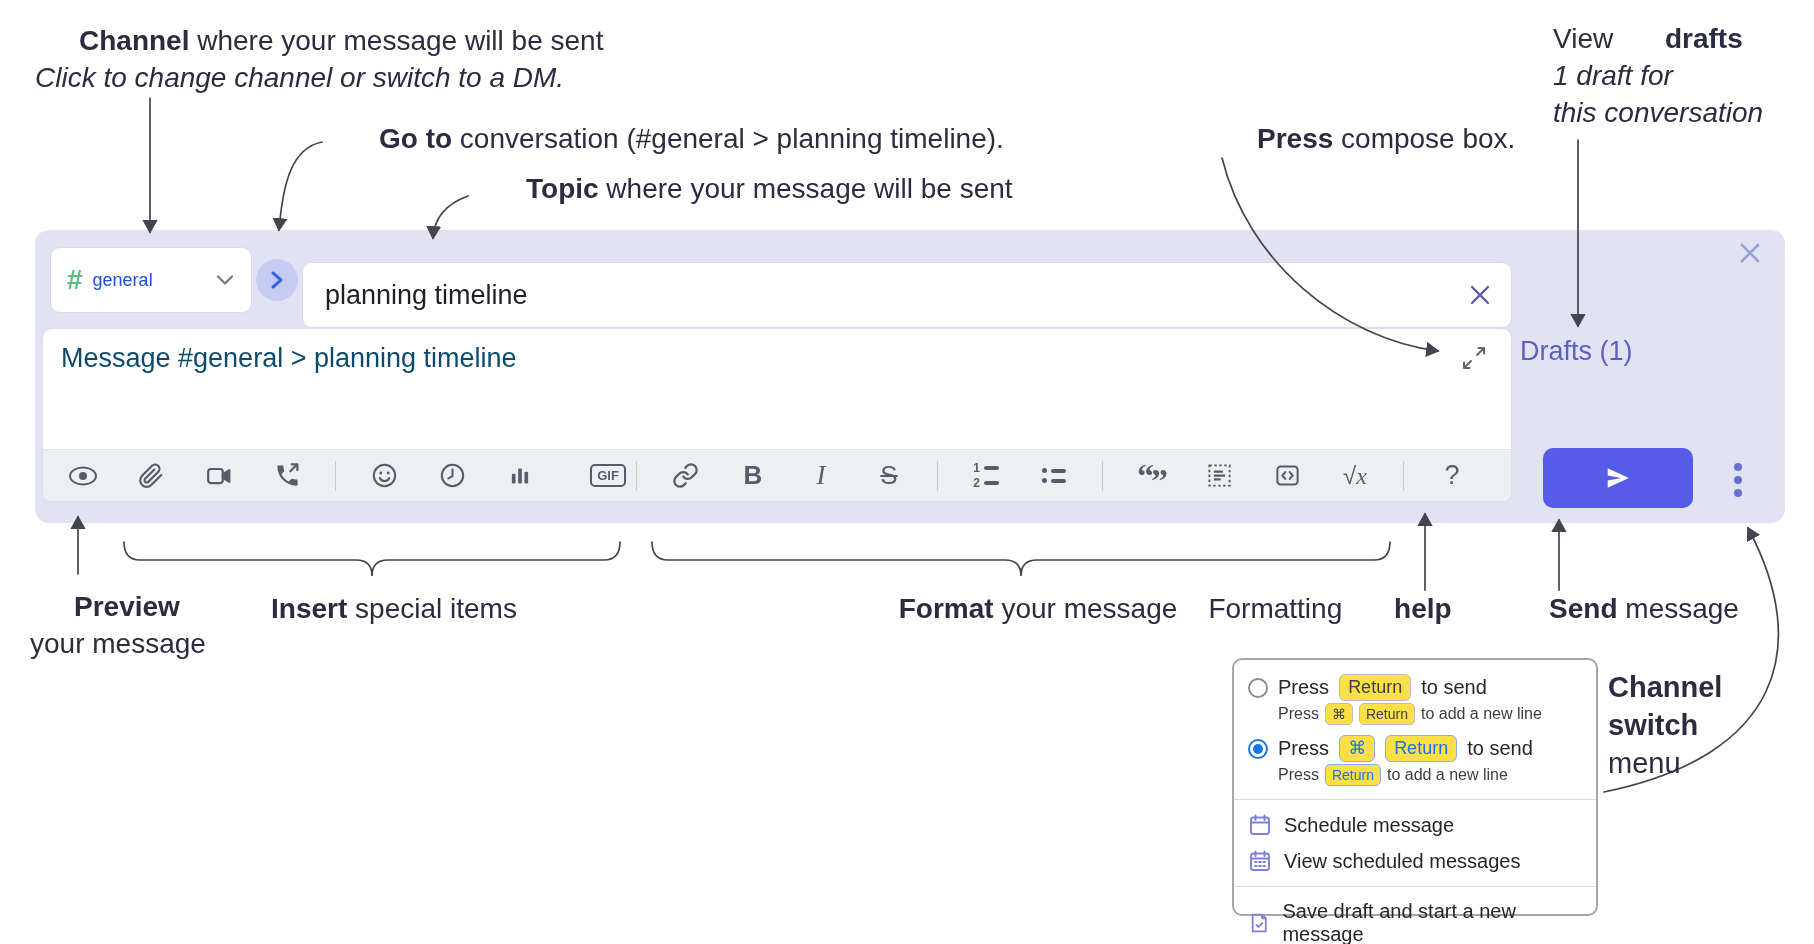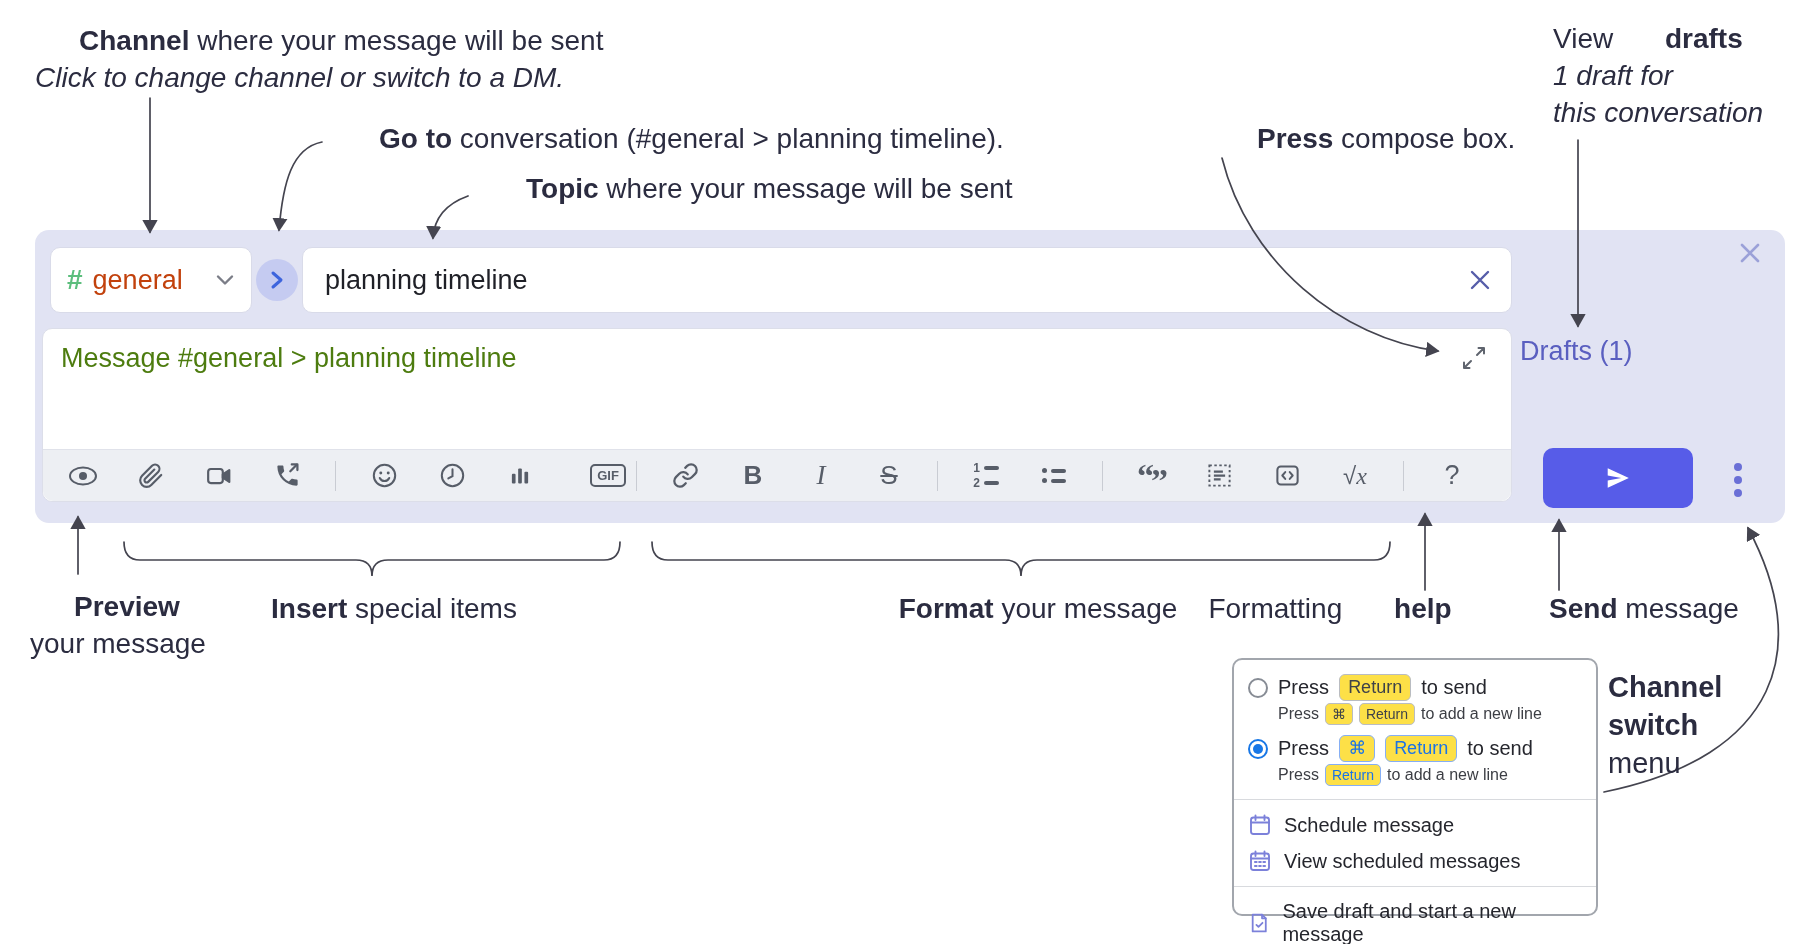--- a/index.html
+++ b/index.html
@@ -16,29 +16,29 @@
   .center { transform:translateX(-50%); }
   .compose-label { position:absolute; font-size:29px; line-height:38px; z-index:7; }
   .compose-label b { font-weight:700; }
 
   
   .composer { position:absolute; left:35px; top:230px; width:1750px; height:293px;
               background:#e1e3f3; border-radius:14px; z-index:1; }
   .chan-box { position:absolute; left:15px; top:17px; width:202px; height:66px; background:#fff;
               border:1px solid #d9dbe9; border-radius:10px; display:flex; align-items:center; gap:10px; padding:0 16px; cursor:pointer; }
   .chan-box .hash { color:#5cbe7d; font-size:28px; font-weight:700; }
-  .chan-box .chan-name { font-size:27px; color:#c2410c; flex:1; }
+  .chan-box .chan-name { font-size:18px; color:#1d4ed8; flex:1; }
   .goto-circle { position:absolute; left:221px; top:29px; width:42px; height:42px; border-radius:50%;
                  background:#c5cbf1; display:flex; align-items:center; justify-content:center; cursor:pointer; }
-  .topic-box { position:absolute; left:267px; top:17px; width:1210px; height:66px; background:#fff;
+  .topic-box { position:absolute; left:267px; top:32px; width:1210px; height:66px; background:#fff;
                border:1px solid #d9dbe9; border-radius:10px; display:flex; align-items:center; padding:0 18px 0 22px; }
   .topic-box .topic-text { font-size:27px; color:#1f2027; flex:1; }
   .msg-box { position:absolute; left:7px; top:98px; width:1470px; height:174px; background:#fff;
              border:1px solid #dcdee9; border-radius:10px; }
-  .msg-placeholder { position:absolute; left:18px; top:14px; font-size:27px; color:#4d7c0f; }
+  .msg-placeholder { position:absolute; left:18px; top:14px; font-size:27px; color:#0c4a6e; }
   .expand-btn { position:absolute; right:24px; top:16px; cursor:pointer; }
   .toolbar { position:absolute; left:0; bottom:0; width:1468px; height:52px; background:#edeff3;
              border-top:1px solid #e0e2ea; border-radius:0 0 10px 10px;
              display:flex; align-items:center; gap:28px; padding-left:20px; }
   .tb { width:40px; height:40px; display:flex; align-items:center; justify-content:center; flex:0 0 auto;
         color:#575d68; cursor:pointer; }
   .tb-div { width:1px; height:30px; background:#c9ccd3; flex:0 0 auto; }
   .tb-text { font-size:26px; font-weight:700; color:#575d68; }
   .tb-italic { font-family:"Liberation Serif", serif; font-style:italic; font-weight:400; font-size:27px; }
   .tb-strike { text-decoration:line-through; font-weight:400; font-size:26px; }

